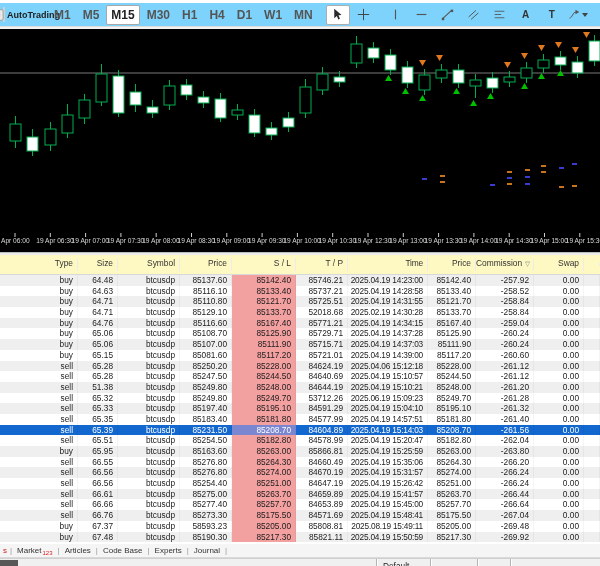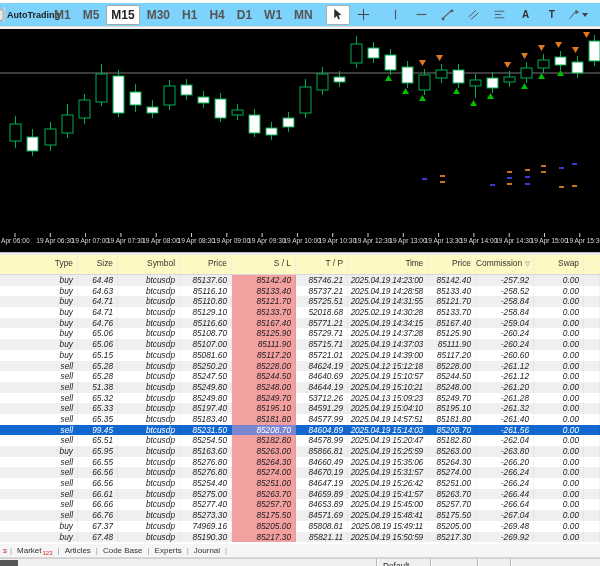--- a/index.html
+++ b/index.html
@@ -24,21 +24,21 @@
   .chartgap{height:2px;background:#f2f2f2;}
   .chart{position:relative;width:600px;height:223px;background:#000;}
   .chart svg{position:absolute;left:0;top:0;}
   .axlbl{position:absolute;top:208px;width:36px;font-size:6.6px;color:#d8d8d8;white-space:nowrap;}
   .chartsep{height:2px;background:#ececec;border-top:1px solid #bdbdbd;}
   
   .panel{background:#fff;}
   .thead{display:flex;height:19px;align-items:center;background:#fef9c3;border-bottom:1px solid #d8d8d8;}
   .hc{font-size:8.4px;color:#333;text-align:right;padding:0 4px 3px 0;box-sizing:border-box;border-right:1px solid #ececec;}
   .sortind{font-size:6.5px;color:#777;margin-left:3px;}
-  .tbody{height:268px;overflow:hidden;font-style:italic;}
+  .tbody{height:268px;overflow:hidden;}
   .trow{display:flex;height:10.7px;line-height:10.7px;}
   .trow.odd{background:#efefef;}
   .trow.even{background:#ffffff;}
   .tc{font-size:8.3px;color:#1c1c1c;text-align:right;padding-right:4px;box-sizing:border-box;
       border-right:1px solid rgba(0,0,0,0.04);white-space:nowrap;overflow:hidden;}
   .c0{width:78px}.c1{width:40px}.c2{width:62px}.c3{width:52px}.c4{width:64px}
   .c5{width:52px}.c6{width:80px;letter-spacing:-0.2px}.c7{width:48px}.c8{width:58px}.c9{width:50px}.cf{flex:1}
   .tc.sl{background:#f2a0a0;}
   .trow.sel{background:#1268cf;}
   .trow.sel .tc{color:#fff;}
@@ -522,21 +522,21 @@
         <div class="tc c9">0.00</div>
         <div class="tc cf"></div>
       </div>
       <div class="trow odd">
         <div class="tc c0">sell</div>
         <div class="tc c1">65.28</div>
         <div class="tc c2">btcusdp</div>
         <div class="tc c3">85250.20</div>
         <div class="tc c4 sl">85228.00</div>
         <div class="tc c5">84624.19</div>
-        <div class="tc c6">2025.04.12 15:12:18</div>
+        <div class="tc c6">2025.04.06 15:12:18</div>
         <div class="tc c7">85228.00</div>
         <div class="tc c8">-261.12</div>
         <div class="tc c9">0.00</div>
         <div class="tc cf"></div>
       </div>
       <div class="trow even">
         <div class="tc c0">sell</div>
         <div class="tc c1">65.28</div>
         <div class="tc c2">btcusdp</div>
         <div class="tc c3">85247.50</div>
@@ -561,21 +561,21 @@
         <div class="tc c9">0.00</div>
         <div class="tc cf"></div>
       </div>
       <div class="trow even">
         <div class="tc c0">sell</div>
         <div class="tc c1">65.32</div>
         <div class="tc c2">btcusdp</div>
         <div class="tc c3">85249.80</div>
         <div class="tc c4 sl">85249.70</div>
         <div class="tc c5">53712.26</div>
-        <div class="tc c6">2025.04.13 15:09:23</div>
+        <div class="tc c6">2025.06.19 15:09:23</div>
         <div class="tc c7">85249.70</div>
         <div class="tc c8">-261.28</div>
         <div class="tc c9">0.00</div>
         <div class="tc cf"></div>
       </div>
       <div class="trow odd">
         <div class="tc c0">sell</div>
         <div class="tc c1">65.33</div>
         <div class="tc c2">btcusdp</div>
         <div class="tc c3">85197.40</div>
@@ -595,21 +595,21 @@
         <div class="tc c4 sl">85181.80</div>
         <div class="tc c5">84577.99</div>
         <div class="tc c6">2025.04.19 14:57:51</div>
         <div class="tc c7">85181.80</div>
         <div class="tc c8">-261.40</div>
         <div class="tc c9">0.00</div>
         <div class="tc cf"></div>
       </div>
       <div class="trow odd sel">
         <div class="tc c0">sell</div>
-        <div class="tc c1">99.45</div>
+        <div class="tc c1">65.39</div>
         <div class="tc c2">btcusdp</div>
         <div class="tc c3">85231.50</div>
         <div class="tc c4 sl">85208.70</div>
         <div class="tc c5">84604.89</div>
         <div class="tc c6">2025.04.19 15:14:03</div>
         <div class="tc c7">85208.70</div>
         <div class="tc c8">-261.56</div>
         <div class="tc c9">0.00</div>
         <div class="tc cf"></div>
       </div>
@@ -714,21 +714,21 @@
         <div class="tc c6">2025.04.19 15:48:41</div>
         <div class="tc c7">85175.50</div>
         <div class="tc c8">-267.04</div>
         <div class="tc c9">0.00</div>
         <div class="tc cf"></div>
       </div>
       <div class="trow even">
         <div class="tc c0">buy</div>
         <div class="tc c1">67.37</div>
         <div class="tc c2">btcusdp</div>
-        <div class="tc c3">74969.16</div>
+        <div class="tc c3">58593.23</div>
         <div class="tc c4 sl">85205.00</div>
         <div class="tc c5">85808.81</div>
         <div class="tc c6">2025.08.19 15:49:11</div>
         <div class="tc c7">85205.00</div>
         <div class="tc c8">-269.48</div>
         <div class="tc c9">0.00</div>
         <div class="tc cf"></div>
       </div>
       <div class="trow odd">
         <div class="tc c0">buy</div>

